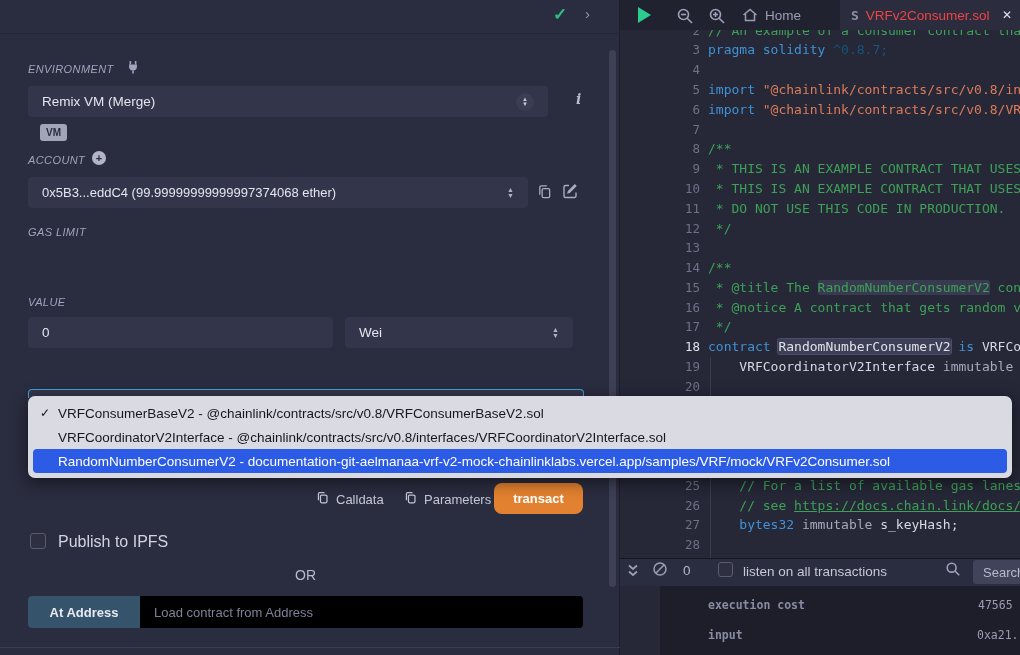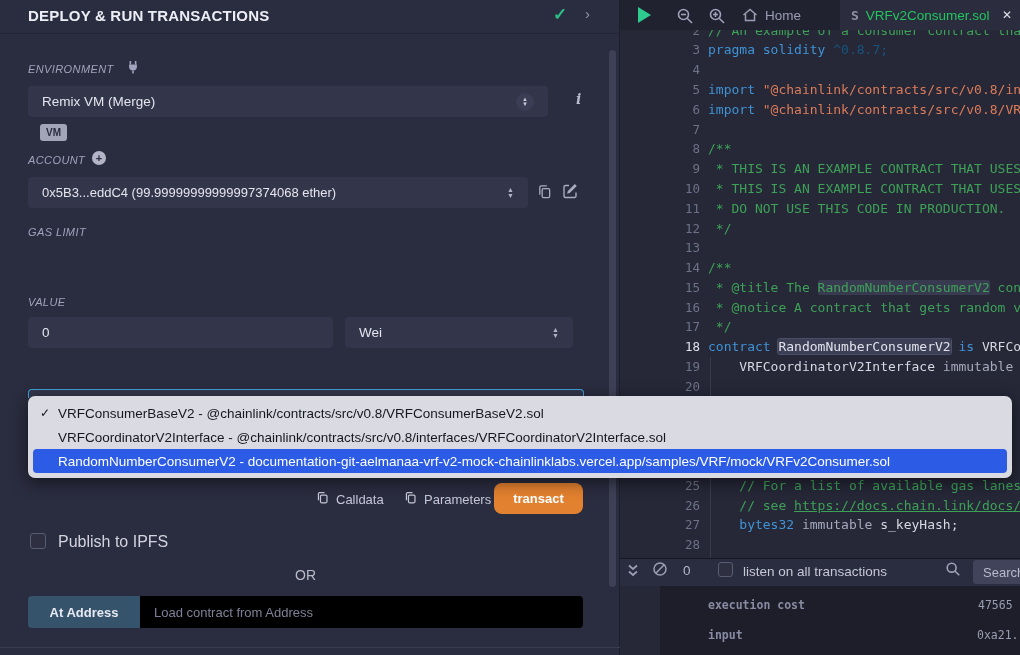--- a/index.html
+++ b/index.html
@@ -78,21 +78,21 @@
 
   
   .tabbar { position:absolute; left:620px; top:0; width:400px; height:30px; background:#212230; }
   .play { position:absolute; left:638px; top:7px; width:0; height:0;
     border-left:13px solid #2ecb8f; border-top:8px solid transparent; border-bottom:8px solid transparent; }
   .home-tab { position:absolute; left:742px; top:0; height:30px; display:flex;
     align-items:center; gap:7px; color:#9b9db2; font-size:13.5px; }
   .file-tab { position:absolute; left:840px; top:0; width:180px; height:30px; background:#2b2d3f;
     display:flex; align-items:center; gap:7px; padding-left:11px; }
   .sol-icon { color:#90929f; font-size:13px; font-weight:bold; font-family:"DejaVu Sans Mono",monospace; }
-  .tab-label { color:#22c55e; font-size:13.5px; }
+  .tab-label { color:#ef4444; font-size:13.5px; }
   .tab-close { margin-left:auto; margin-right:8px; color:#dfe0e8; font-size:12px; }
 
   .code { position:absolute; left:620px; top:30px; width:400px; height:528px;
     background:#262737; overflow:hidden; font-family:"DejaVu Sans Mono", monospace; font-size:13px; }
   .code-line { position:absolute; left:0; width:600px; height:19.8px;
     display:flex; align-items:center; white-space:pre; }
   .ln { width:80px; flex:none; text-align:right; font-size:12.5px; color:#6e7187; }
   .ln.active { color:#e0e2ed; }
   .cd { padding-left:8px; }
   .tk-k { color:#3f93d6; } .tk-v { color:#15567e; } .tk-s { color:#dc7c59; }
@@ -115,21 +115,20 @@
     background:#1d1e29; overflow:hidden; font-family:"DejaVu Sans Mono", monospace; font-size:11.5px;margin-left:40px; }
   .t-lbl { position:absolute; color:#888ba2; font-weight:bold; }
   .t-val { position:absolute; color:#9a9db2; white-space:nowrap; }
 </style>
 </head>
 <body>
 
 <div class="app">
 
   <div class="panel">
-    <div class="panel-title">DEPLOY &amp; RUN TRANSACTIONS</div>
     <span class="hdr-check">✓</span>
     <span class="hdr-chevron">›</span>
     <div class="hdr-line"></div>
 
     <span class="lbl" style="left:28px;top:63px">ENVIRONMENT</span>
     <span class="icon-btn" style="left:126px;top:60px">
       <svg class="ic" width="14" height="14" viewBox="0 0 16 16">
           <path d="M5 1v4M11 1v4" stroke="#a2a3bd" stroke-width="1.8" fill="none"></path>
           <path d="M3.5 5h9v2.5a4.5 4.5 0 0 1-9 0z" fill="#a2a3bd"></path>
           <path d="M8 12v3.5" stroke="#a2a3bd" stroke-width="1.8"></path>

